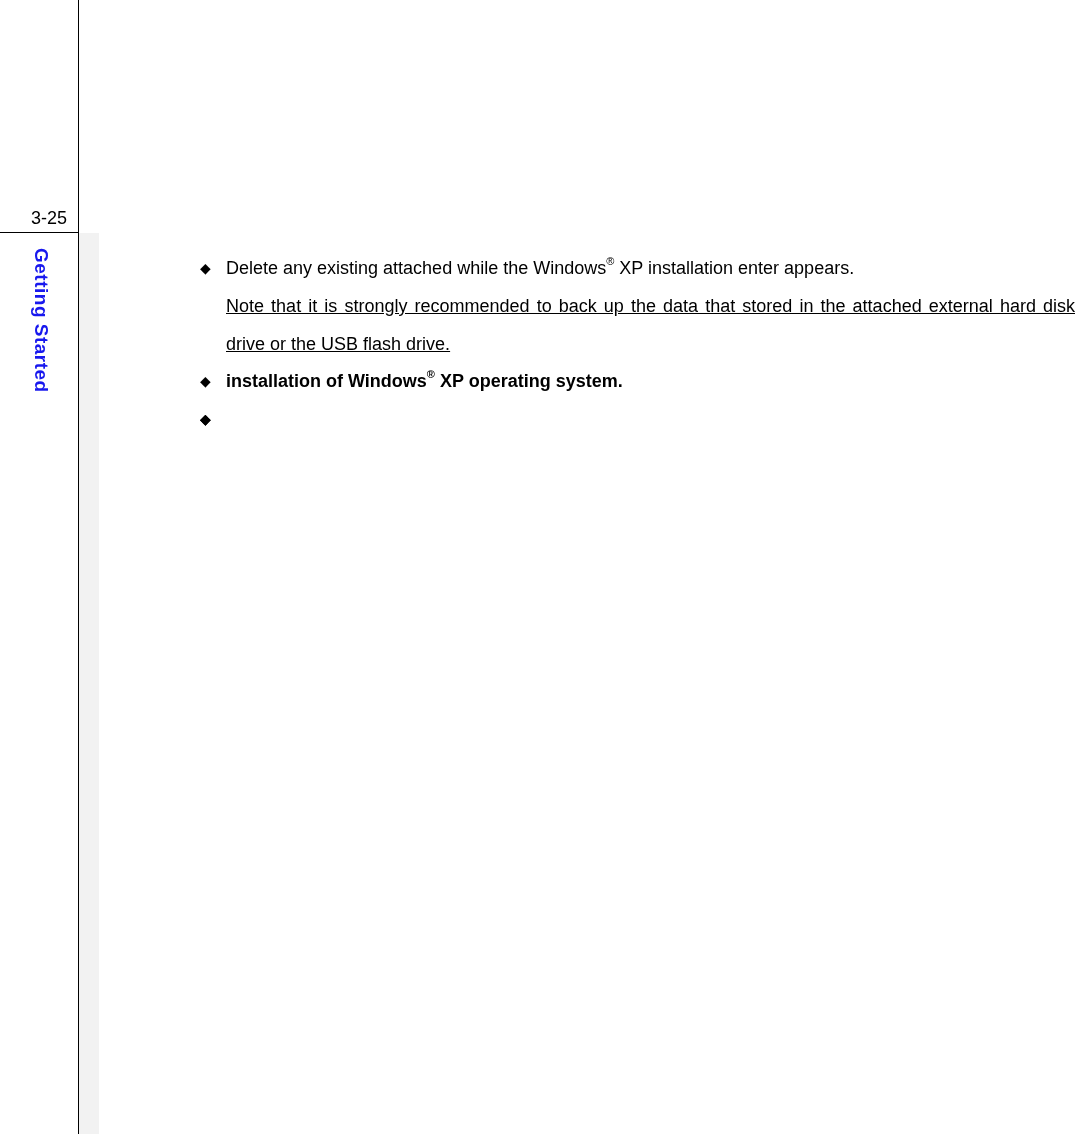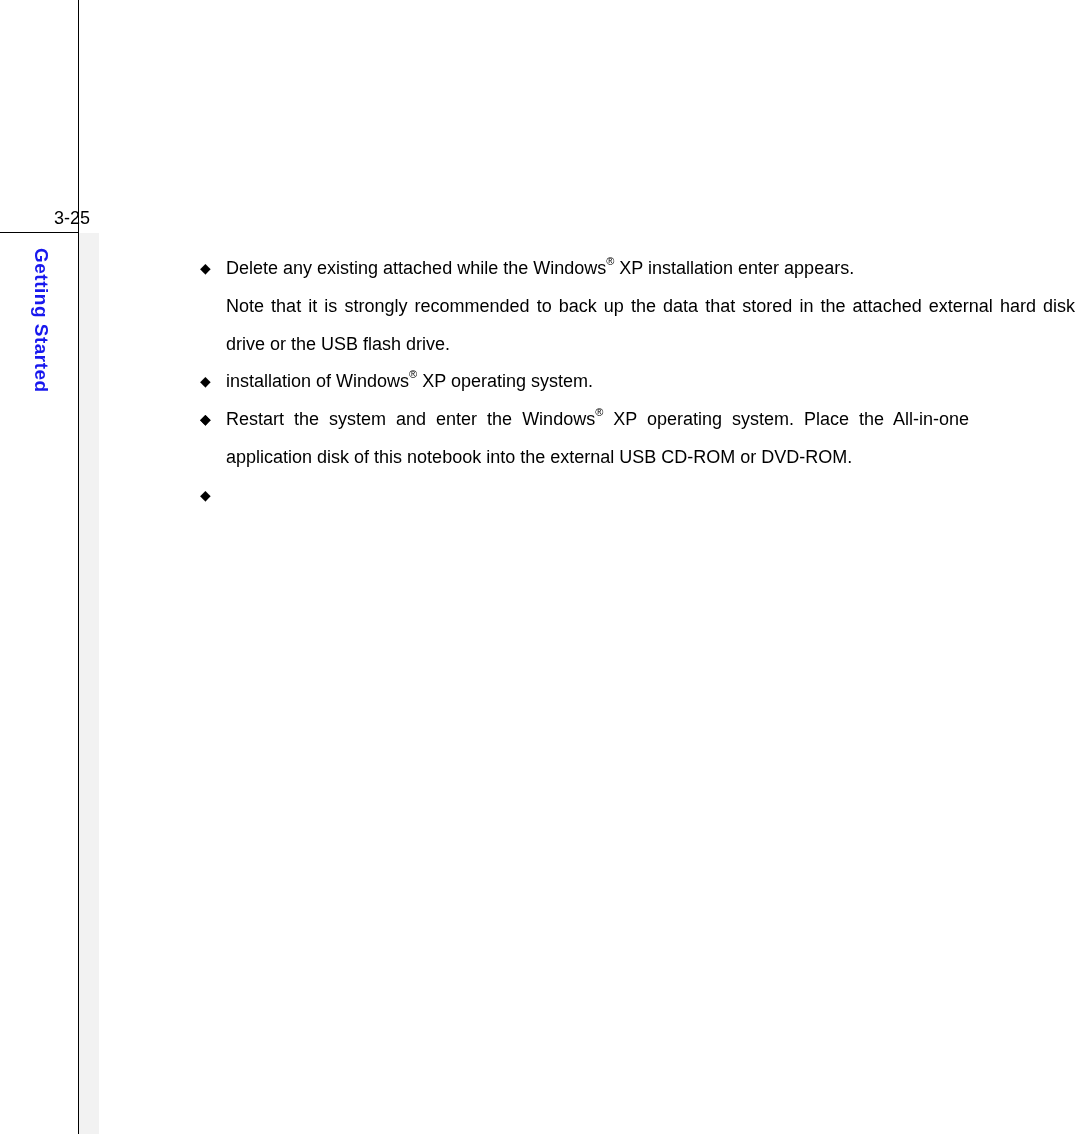--- a/index.html
+++ b/index.html
@@ -27,23 +27,22 @@
       height: 1134px;
       background: #000000;
     }
     .page-number {
       position: absolute;
       left: 0px;
       top: 208px;
       font-size: 18px;
       color: #000000;
       width: 78px;
-      text-align: right;
+      text-align: center;
       padding-left: 20px;
-      margin-left: 12px;
     }
     .page-number-underline {
       position: absolute;
       left: 0;
       top: 232px;
       width: 78px;
       height: 1px;
       background: #000000;
     }
     .section-label {
@@ -92,64 +91,60 @@
       line-height: 2.7;
     }
     .registered {
       font-size: 11px;
       vertical-align: super;
       position: relative;
       top: -2px;
     }
     .item-0 { word-spacing: 0px; }
     .item-1 { word-spacing: 6px; }
-    .item-1 .line2 { word-spacing: 0px; display: block; }
+    .item-1 .line2 { word-spacing: 0px; display: block; font-weight: bold; }
     .item-3 { word-spacing: 5px; }
     .item-3 .line2 { word-spacing: 0px; display: block; }
   </style>
 </head>
 <body>
 
 <div class="page-wrapper">
   <div class="vertical-rule"></div>
   <div class="page-number">3-25</div>
   <div class="page-number-underline"></div>
   <div class="section-label">Getting Started</div>
   <div class="grey-bar"></div>
 
   <div class="content">
     <ul class="bullet-list">
 
       <li class="bullet-item item-0">
         <span class="bullet-marker">◆</span>
         <span>
           <span>Delete any existing attached while the Windows</span><span class="registered">®</span><span> XP installation enter appears.</span>
-          <span style="display:block;">Note that it is strongly recommended to back up the data that stored in the attached external hard disk drive or the USB flash drive.</span>
+          <span style="display:block;text-decoration:underline;">Note that it is strongly recommended to back up the data that stored in the attached external hard disk drive or the USB flash drive.</span>
         </span>
       </li>
 
       <li class="bullet-item item-1">
         <span class="bullet-marker">◆</span>
         <span>
           <span class="line2">
             <span>installation of Windows</span><span class="registered">®</span><span> XP operating system.</span>
           </span>
         </span>
       </li>
 
       <li class="bullet-item">
         <span class="bullet-marker">◆</span>
       </li>
 
       <li class="bullet-item item-3">
         <span class="bullet-marker">◆</span>
-        <span>
-          <span>Restart the system and enter the Windows</span><span class="registered">®</span><span> XP operating system.  Place the All-in-one</span>
-          <span class="line2">application disk of this notebook into the external USB CD-ROM or DVD-ROM.</span>
-        </span>
       </li>
 
       <li class="bullet-item">
         <span class="bullet-marker">◆</span>
       </li>
 
     </ul>
   </div>
 </div>
 

